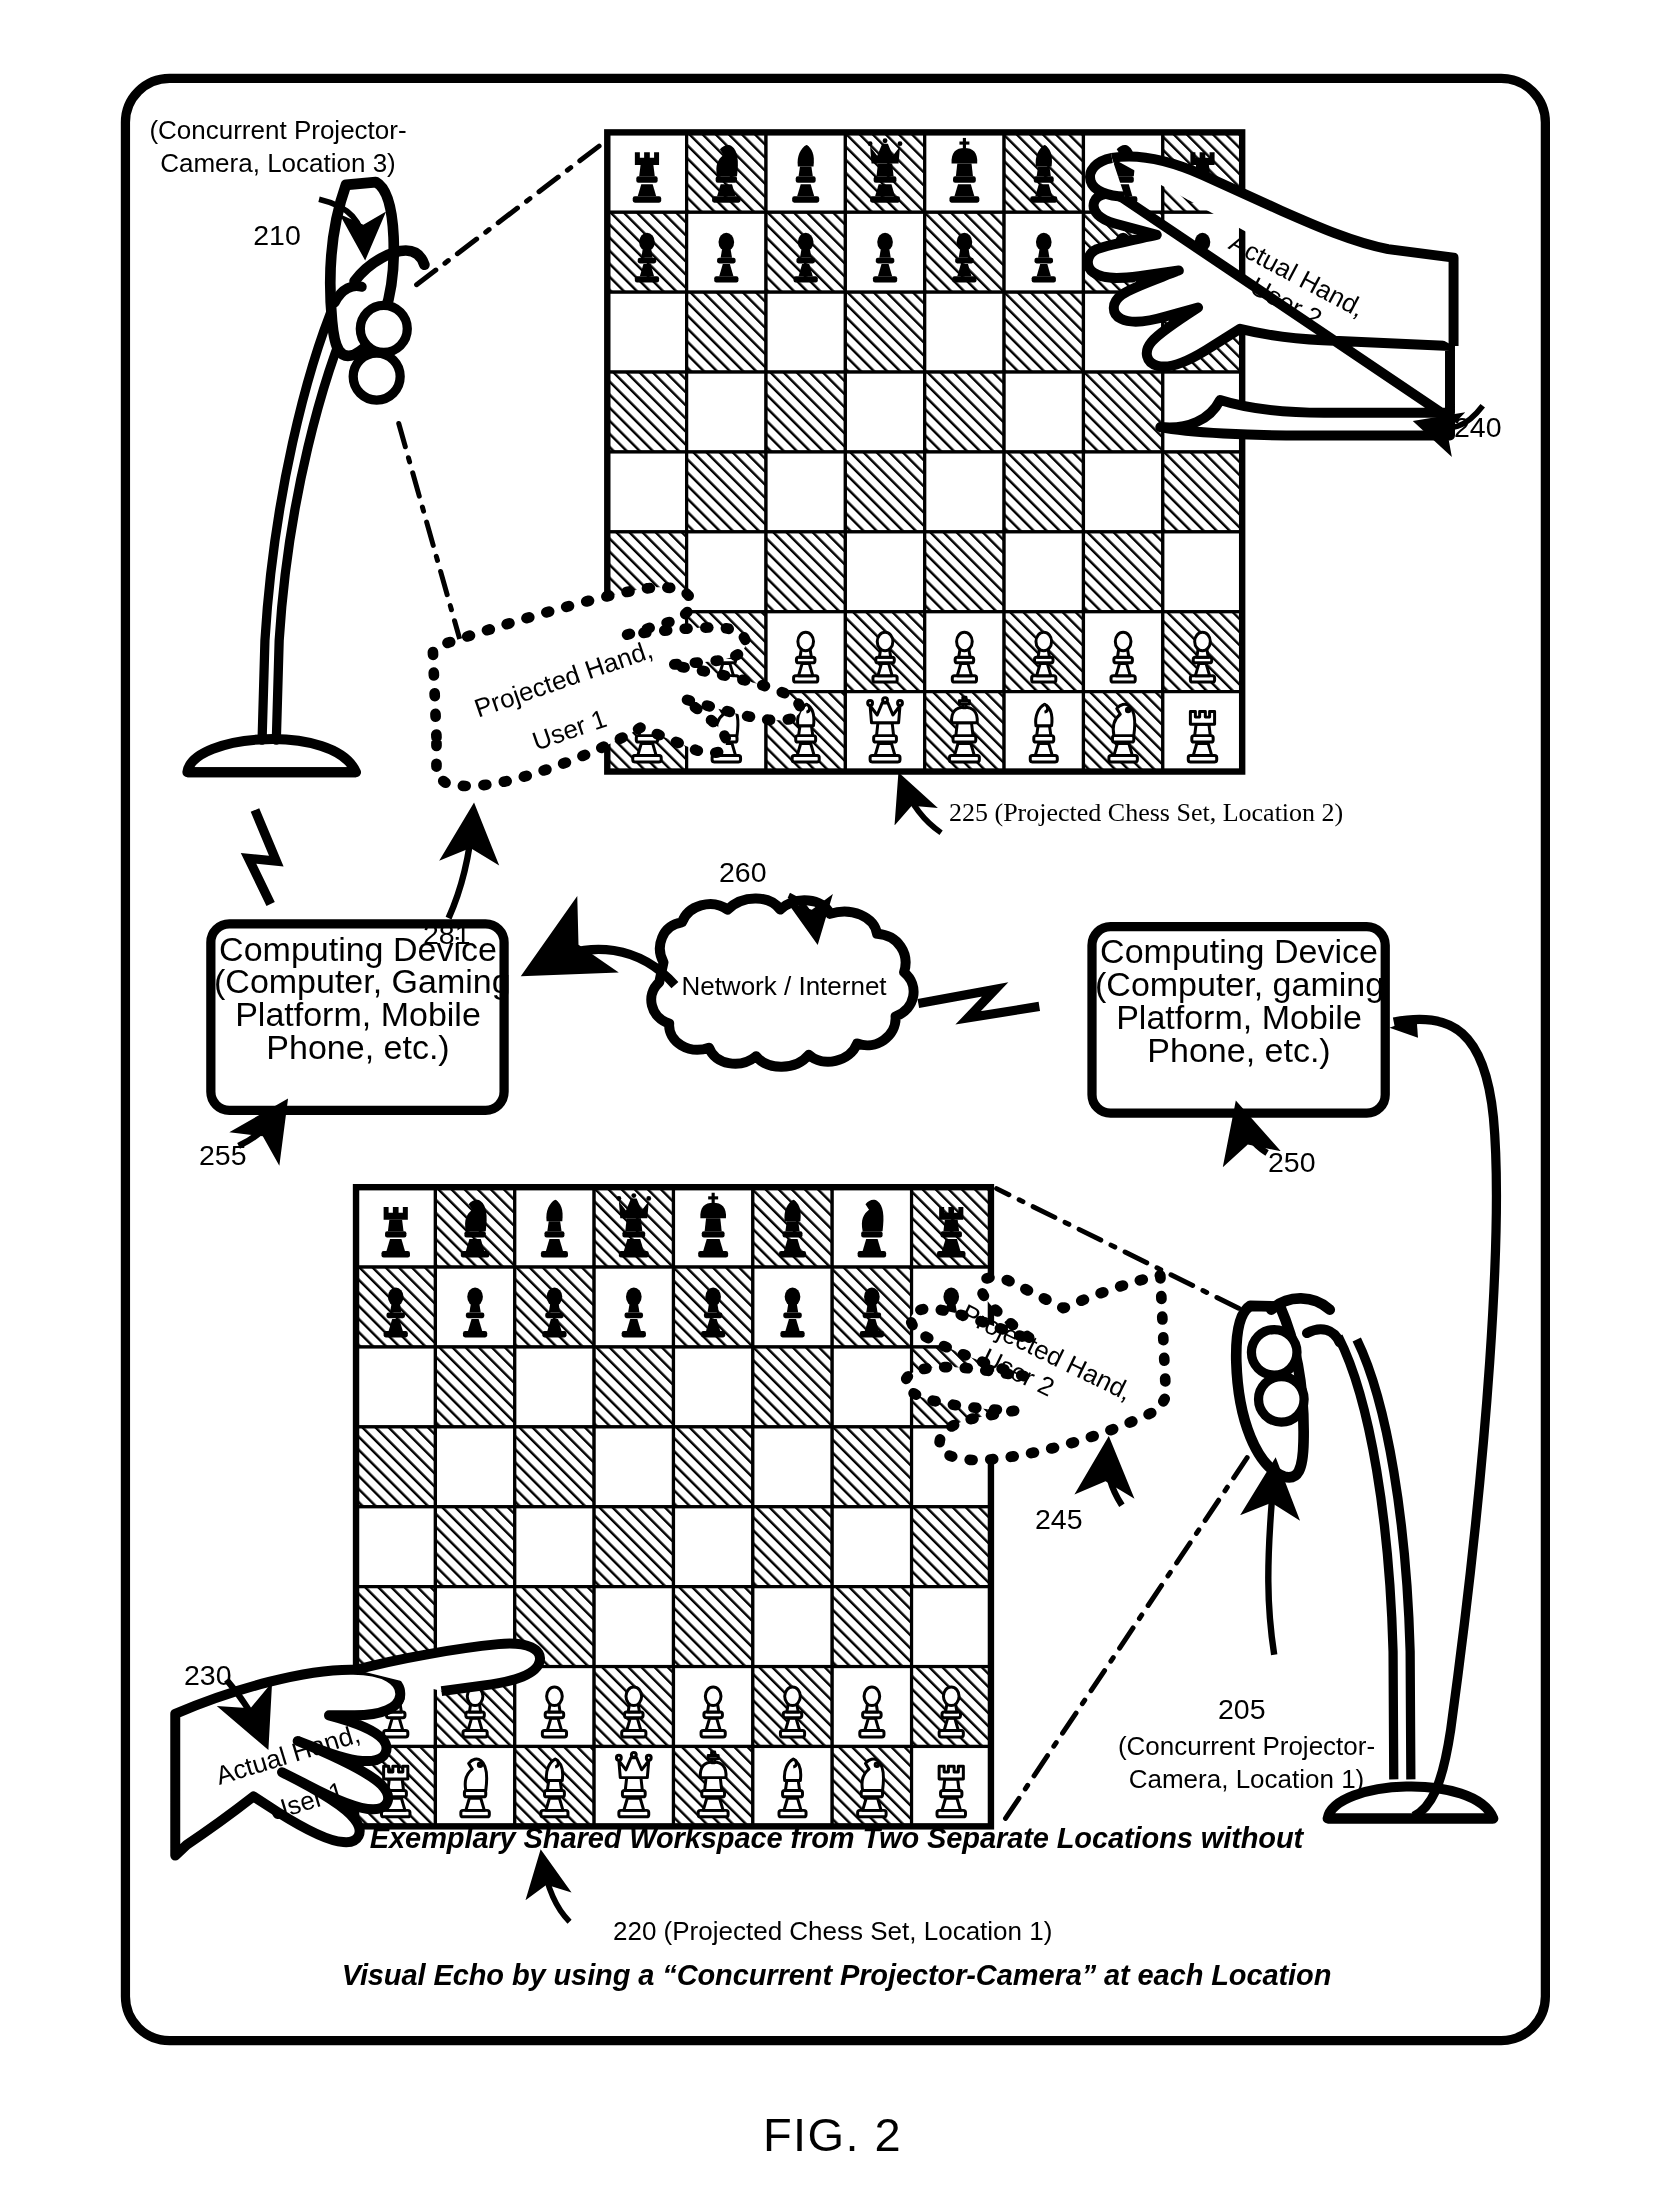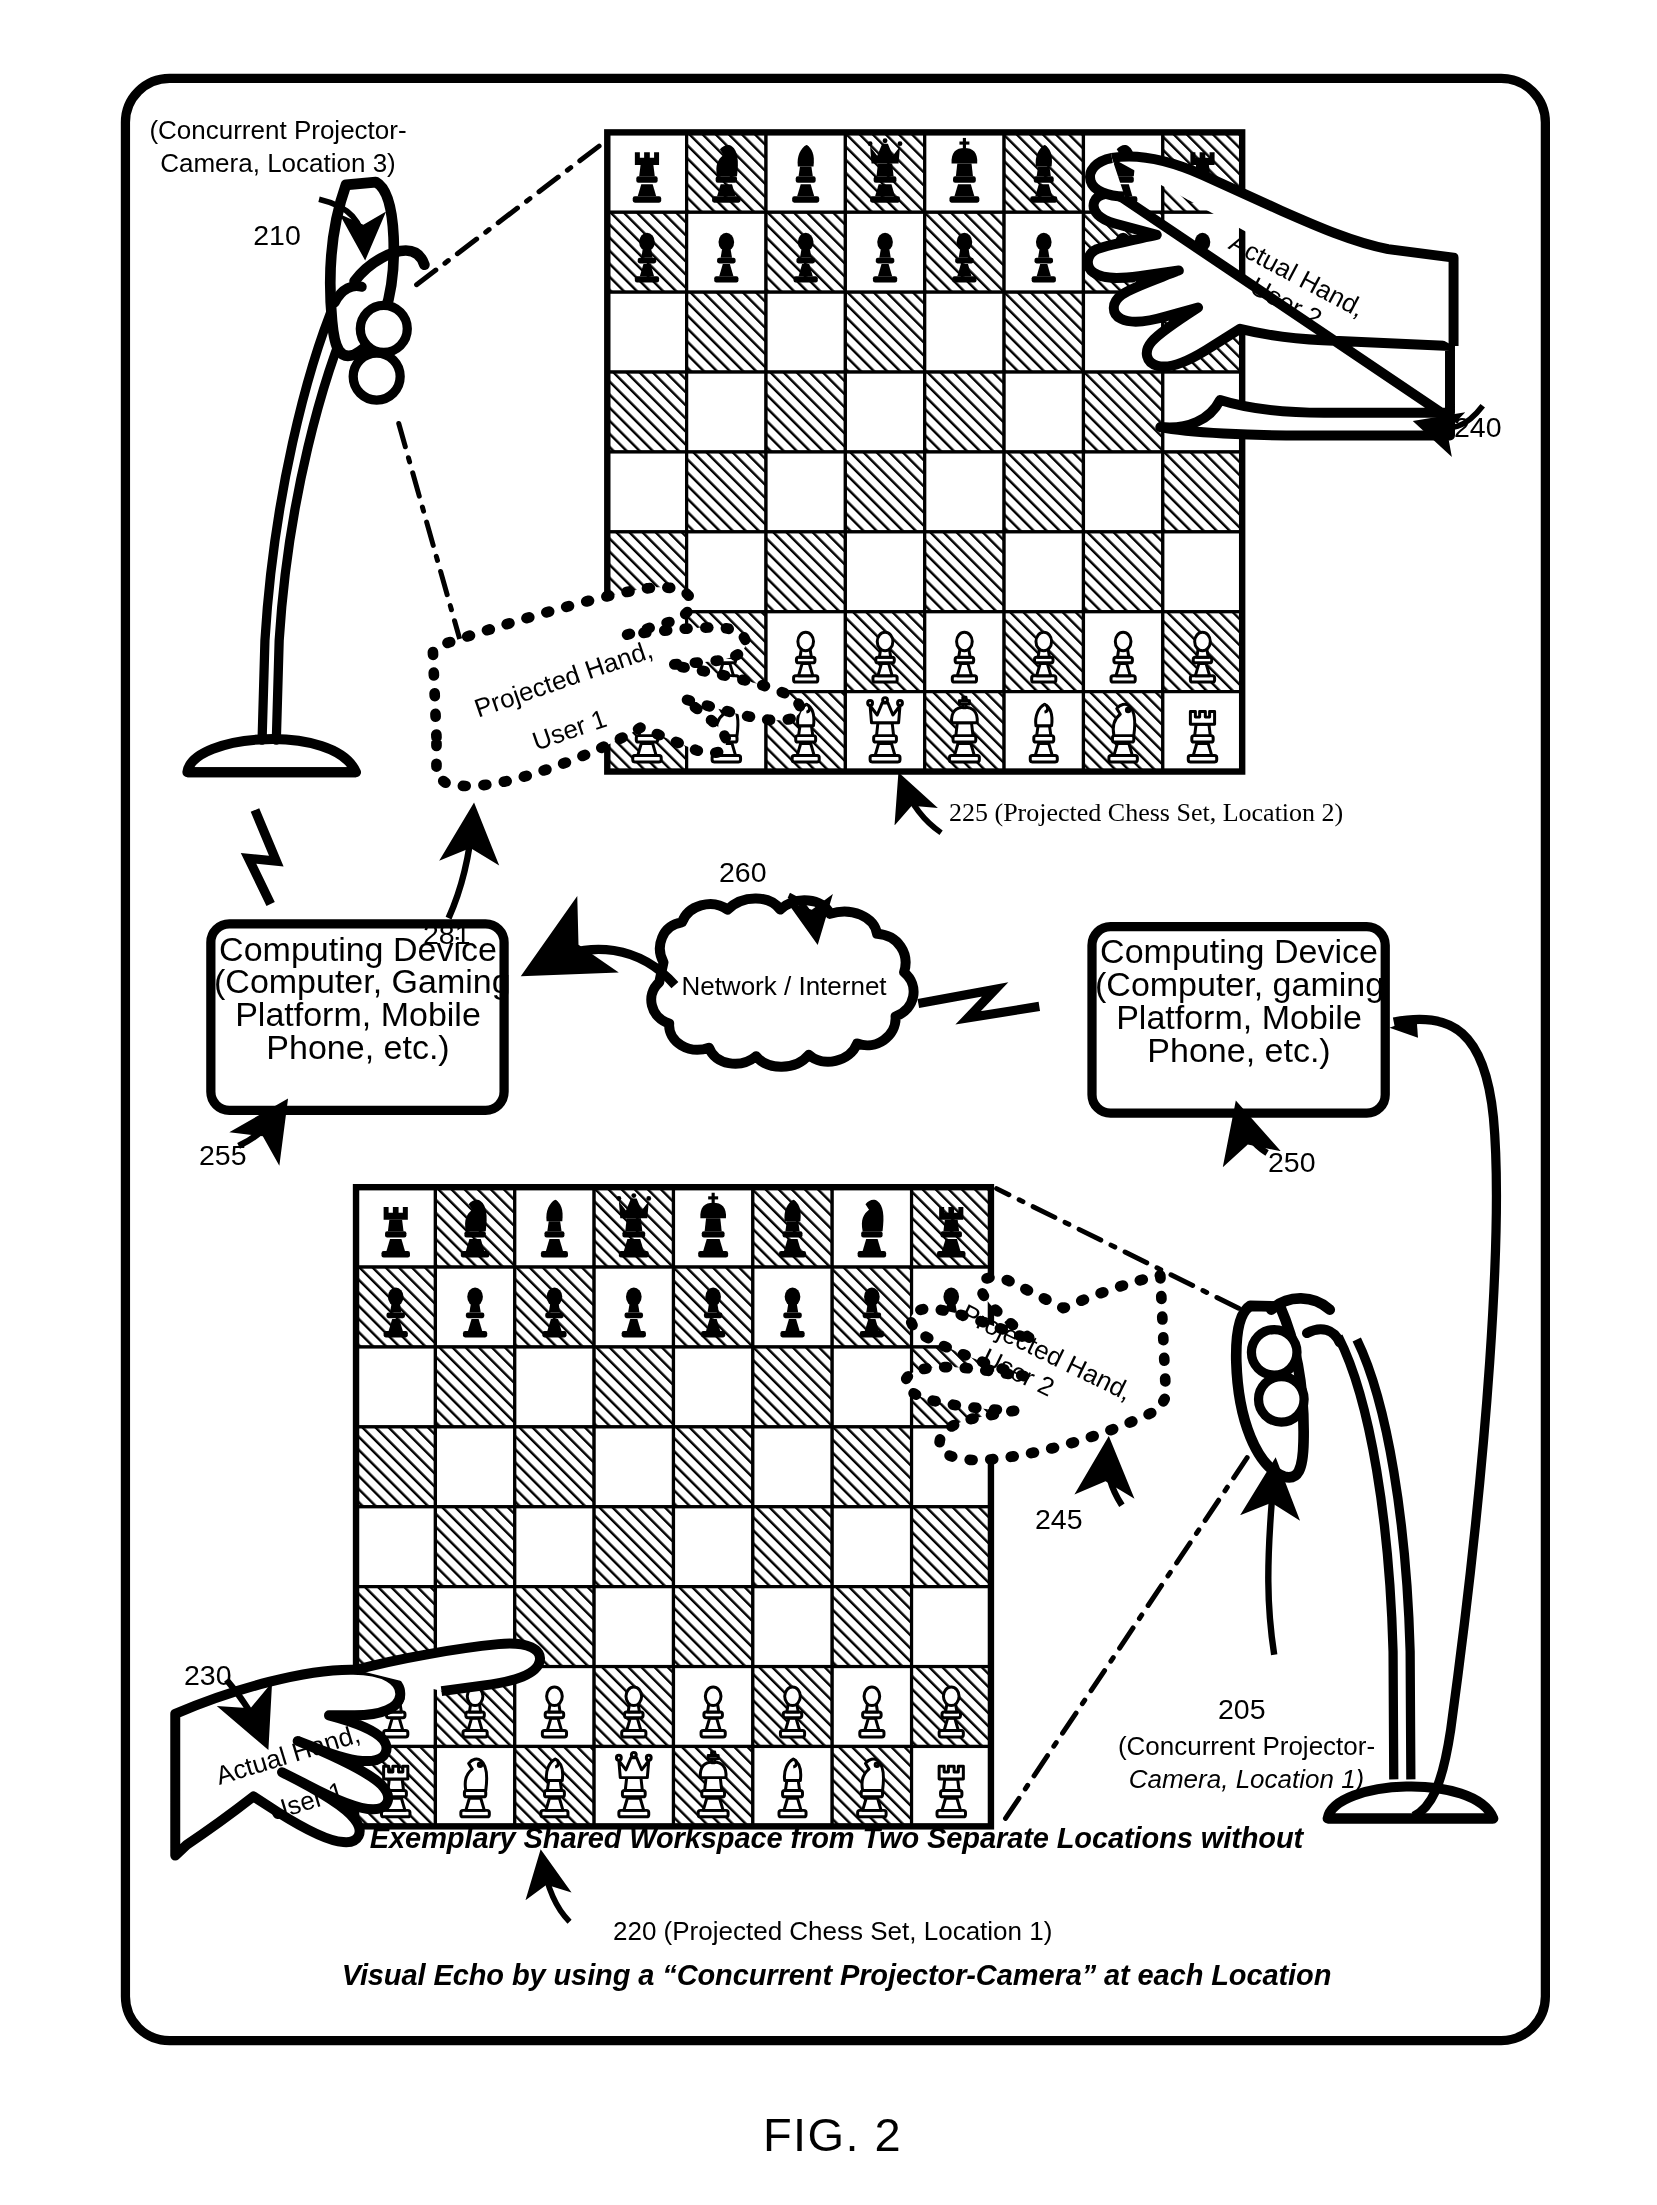--- a/index.html
+++ b/index.html
@@ -948,21 +948,21 @@
   <div class="txt boxtxt" style="left:1095px;top:1001px;width:288px;">Platform, Mobile</div>
   <div class="txt boxtxt" style="left:1095px;top:1034px;width:288px;">Phone, etc.)</div>
   <div class="txt lbl-ref" style="left:1268px;top:1146px;">250</div>
 
   <div class="txt lbl-big rot" style="left:970px;top:1297px;transform:rotate(26deg);">Projected Hand,</div>
   <div class="txt lbl-big rot" style="left:991px;top:1341px;transform:rotate(26deg);">User 2</div>
   <div class="txt lbl-ref" style="left:1035px;top:1503px;">245</div>
 
   <div class="txt lbl-ref" style="left:1206px;top:1693px;margin-left:12px;">205</div>
   <div class="txt lbl-big c" style="left:1065px;top:1730px;width:363px;">(Concurrent Projector-</div>
-  <div class="txt lbl-big c" style="left:1065px;top:1763px;width:363px;font-style:italic;">Camera, Location 1)</div>
+  <div class="txt lbl-big c" style="left:1065px;top:1763px;width:363px;">Camera, Location 1)</div>
 
   <div class="txt lbl-ref" style="left:184px;top:1659px;">230</div>
   <div class="txt lbl-big rot" style="left:212px;top:1761px;transform:rotate(-17deg);">Actual Hand,</div>
   <div class="txt lbl-big rot" style="left:265px;top:1797px;transform:rotate(-17deg);">User 1</div>
 
   <div class="txt lbl-big" style="left:581px;top:1915px;margin-left:32px;">220 (Projected Chess Set, Location 1)</div>
 
   <div class="txt caption" style="left:185px;top:1818px;width:1303px;">Exemplary Shared Workspace from Two Separate Locations without</div>
   <div class="txt caption" style="left:185px;top:1955px;width:1303px;">Visual Echo by using a “Concurrent Projector-Camera” at each Location</div>
 

